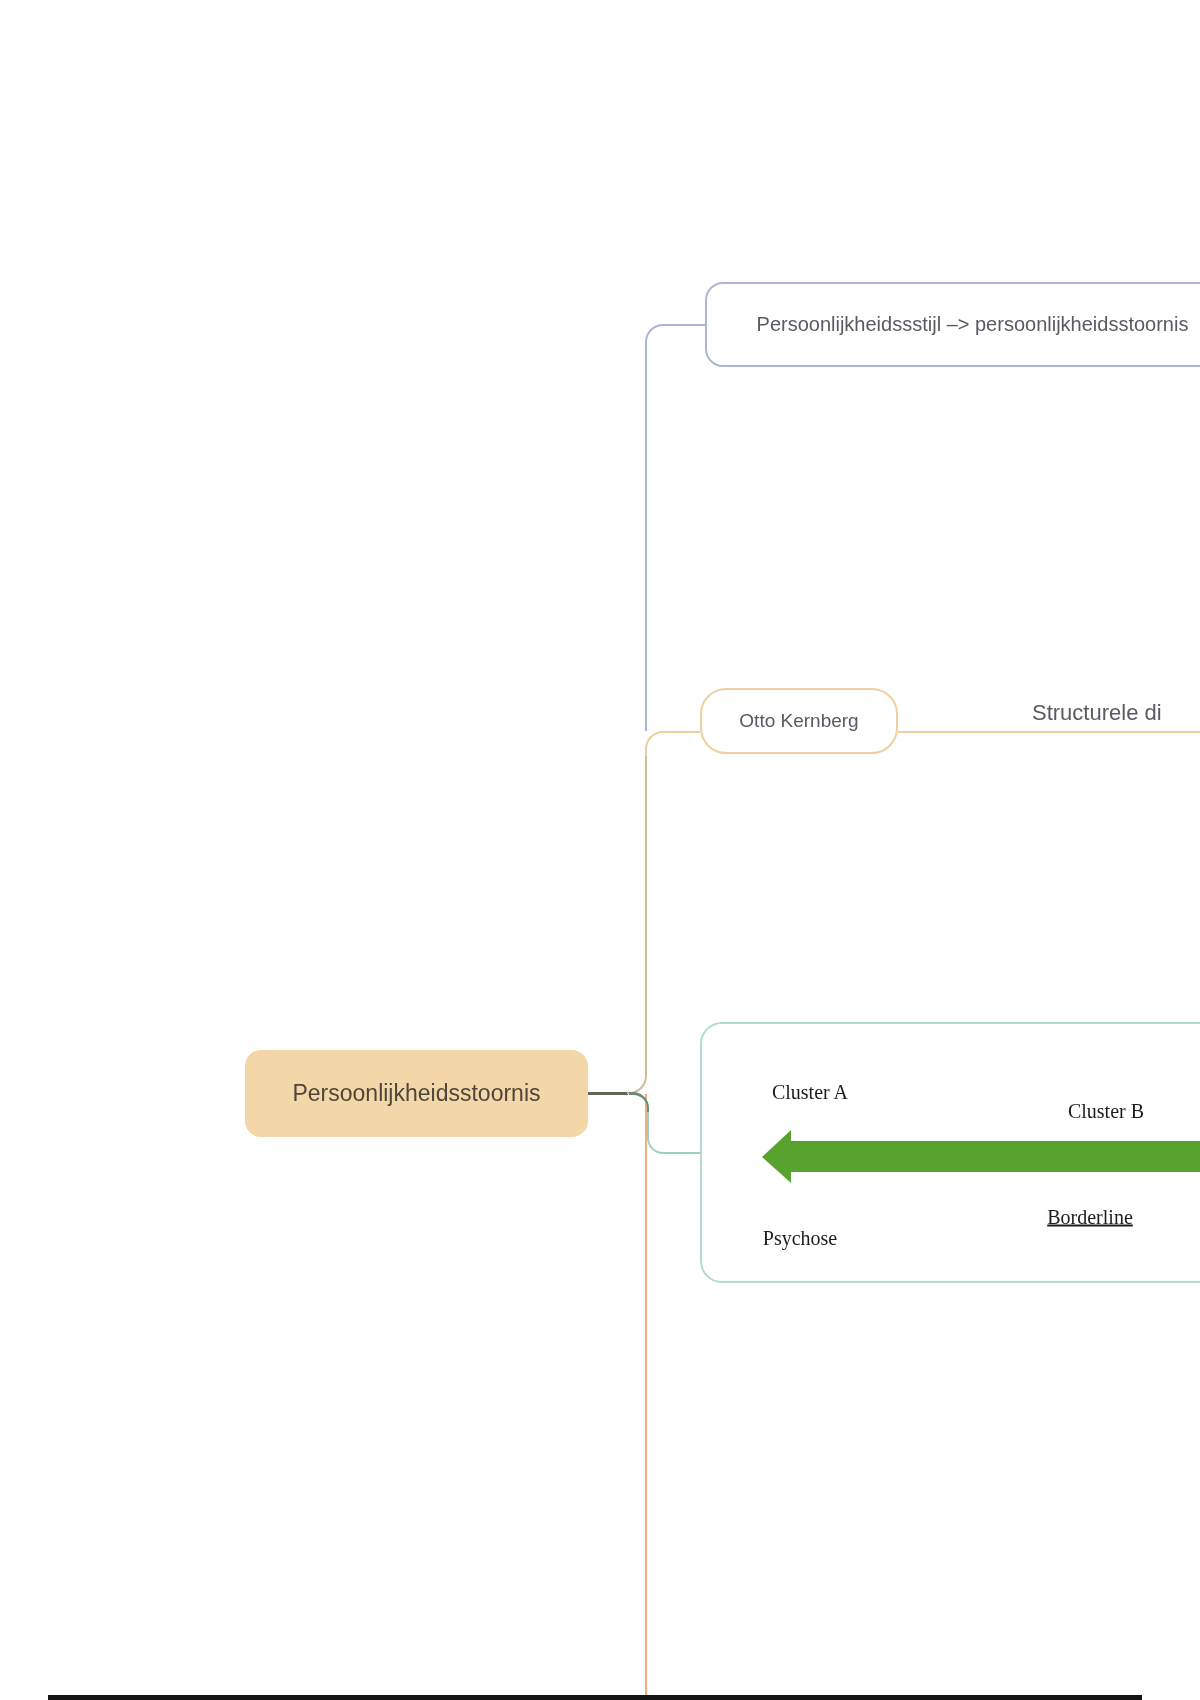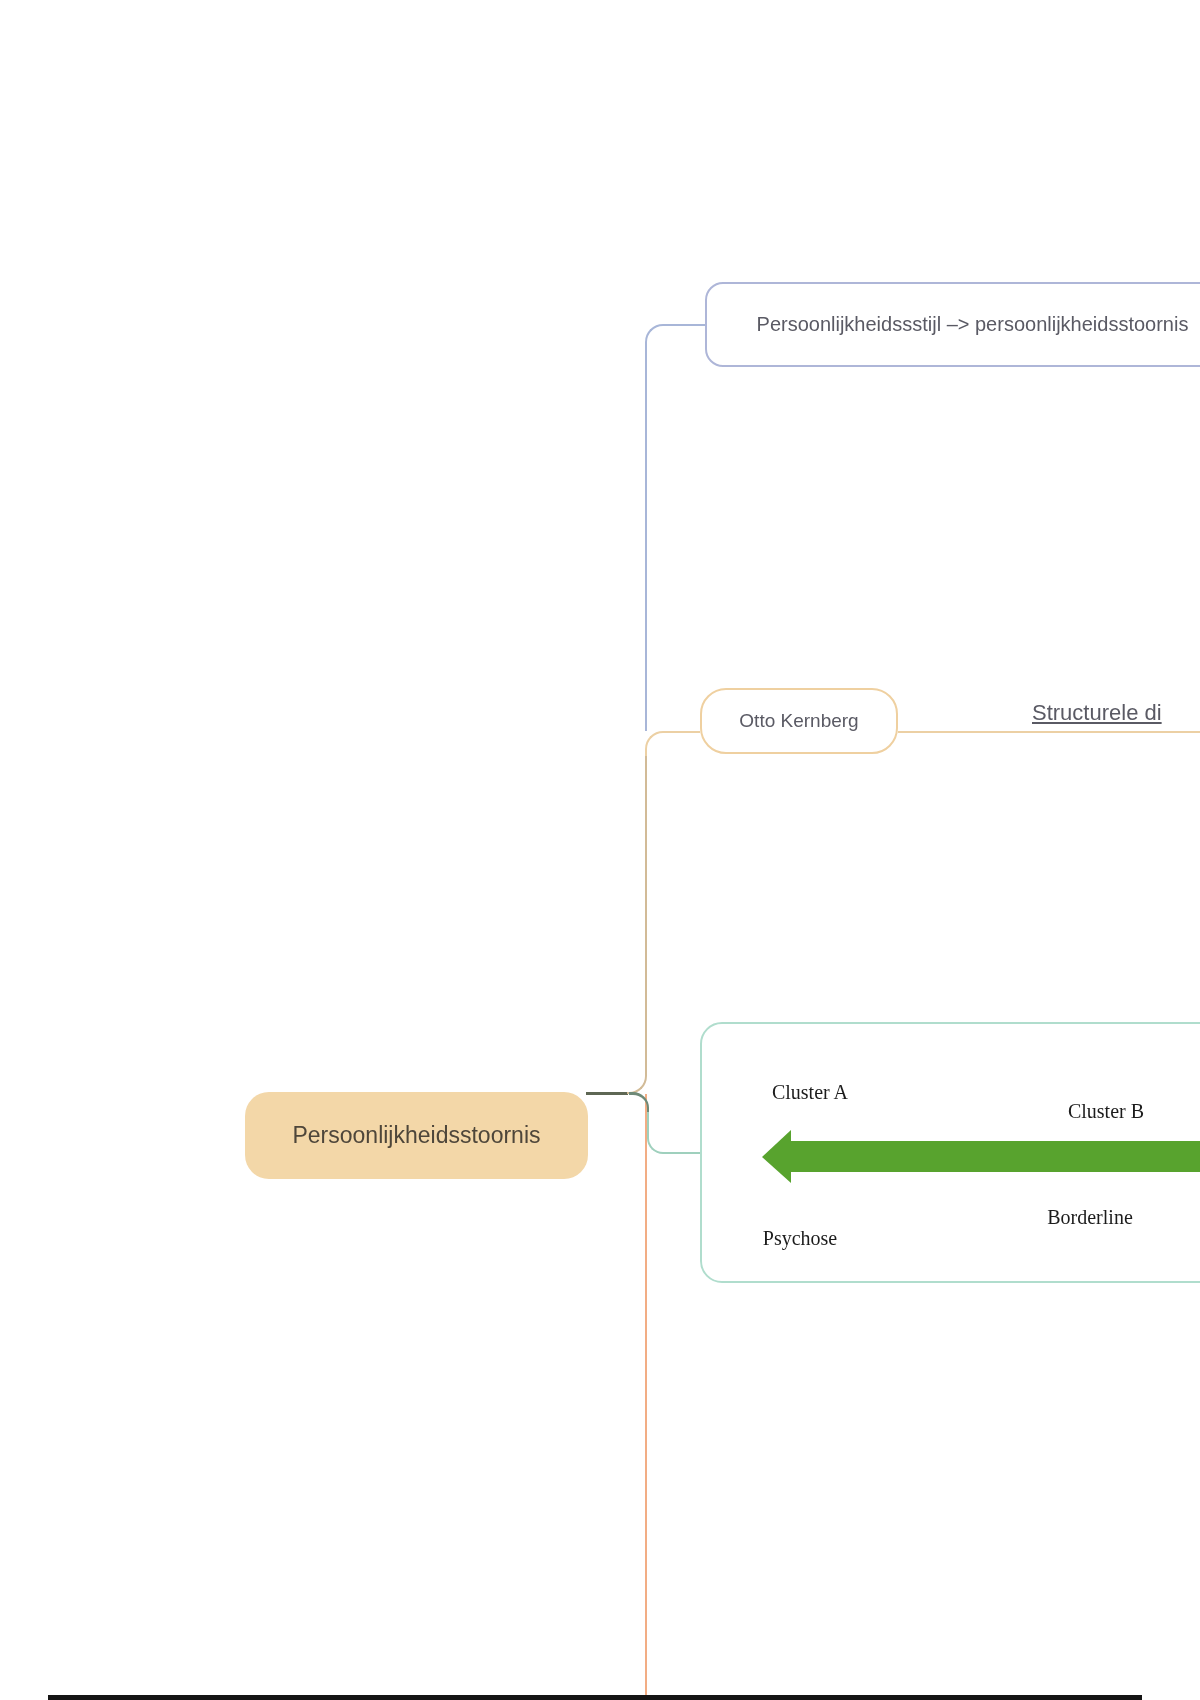--- a/index.html
+++ b/index.html
@@ -11,23 +11,23 @@
     font-family:"Liberation Sans", sans-serif;
   }
   
   .node{
     position:absolute;
     display:flex;align-items:center;justify-content:center;
     box-sizing:border-box;
     white-space:nowrap;
   }
   .node-root{
-    left:245px;top:1092px;width:343px;height:87px;
+    left:245px;top:1050px;width:343px;height:87px;
     background:var(--root-fill,#f3d7a8);
-    border-radius:24px;
+    border-radius:16px;
     color:var(--root-text,#4e463a);
     font-size:23px;
   }
   .node-style{
     left:705px;top:282px;width:535px;height:85px;
     background:#fff;
     border:2px solid var(--blue-border,#aeb6d8);
     border-radius:18px;
     color:var(--gray-text,#5a5a64);
     font-size:20px;
@@ -36,40 +36,40 @@
     left:700px;top:688px;width:198px;height:66px;
     background:#fff;
     border:2px solid var(--orange-border,#efd0a0);
     border-radius:26px;
     color:var(--gray-text,#5a5a64);
     font-size:19px;
   }
   .label-structural{
     position:absolute;left:1032px;top:700px;
     color:var(--gray-text,#5a5a64);
-    font-size:22px;white-space:nowrap;text-decoration:underline;
+    font-size:22px;white-space:nowrap;
   }
   .cluster-box{
     position:absolute;left:700px;top:1022px;width:540px;height:261px;
     box-sizing:border-box;
     background:#fff;
     border:2px solid var(--teal-border,#b0ddcd);
     border-radius:22px;
   }
   .cluster-label{
     position:absolute;
     transform:translate(-50%,-50%);
     font-family:"Liberation Serif", serif;
     color:var(--serif-text,#1c1c1c);
     font-size:20px;white-space:nowrap;
   }
   .pos-cluster-a{left:810px;top:1092px;text-align:right;}
   .pos-cluster-b{left:1106px;top:1111px;}
   .pos-psychose{left:800px;top:1218px;margin-top:20px;}
-  .pos-borderline{left:1090px;top:1217px;}
+  .pos-borderline{left:1090px;top:1217px;text-decoration:underline;}
   
   .arrow-shaft{
     position:absolute;left:790px;top:1141px;width:450px;height:31px;
     background:var(--arrow-green,#58a32e);
   }
   .arrow-head{
     position:absolute;left:762px;top:1130px;width:0;height:0;
     border-right:29px solid var(--arrow-green,#58a32e);
     border-top:27px solid transparent;
     border-bottom:26px solid transparent;

